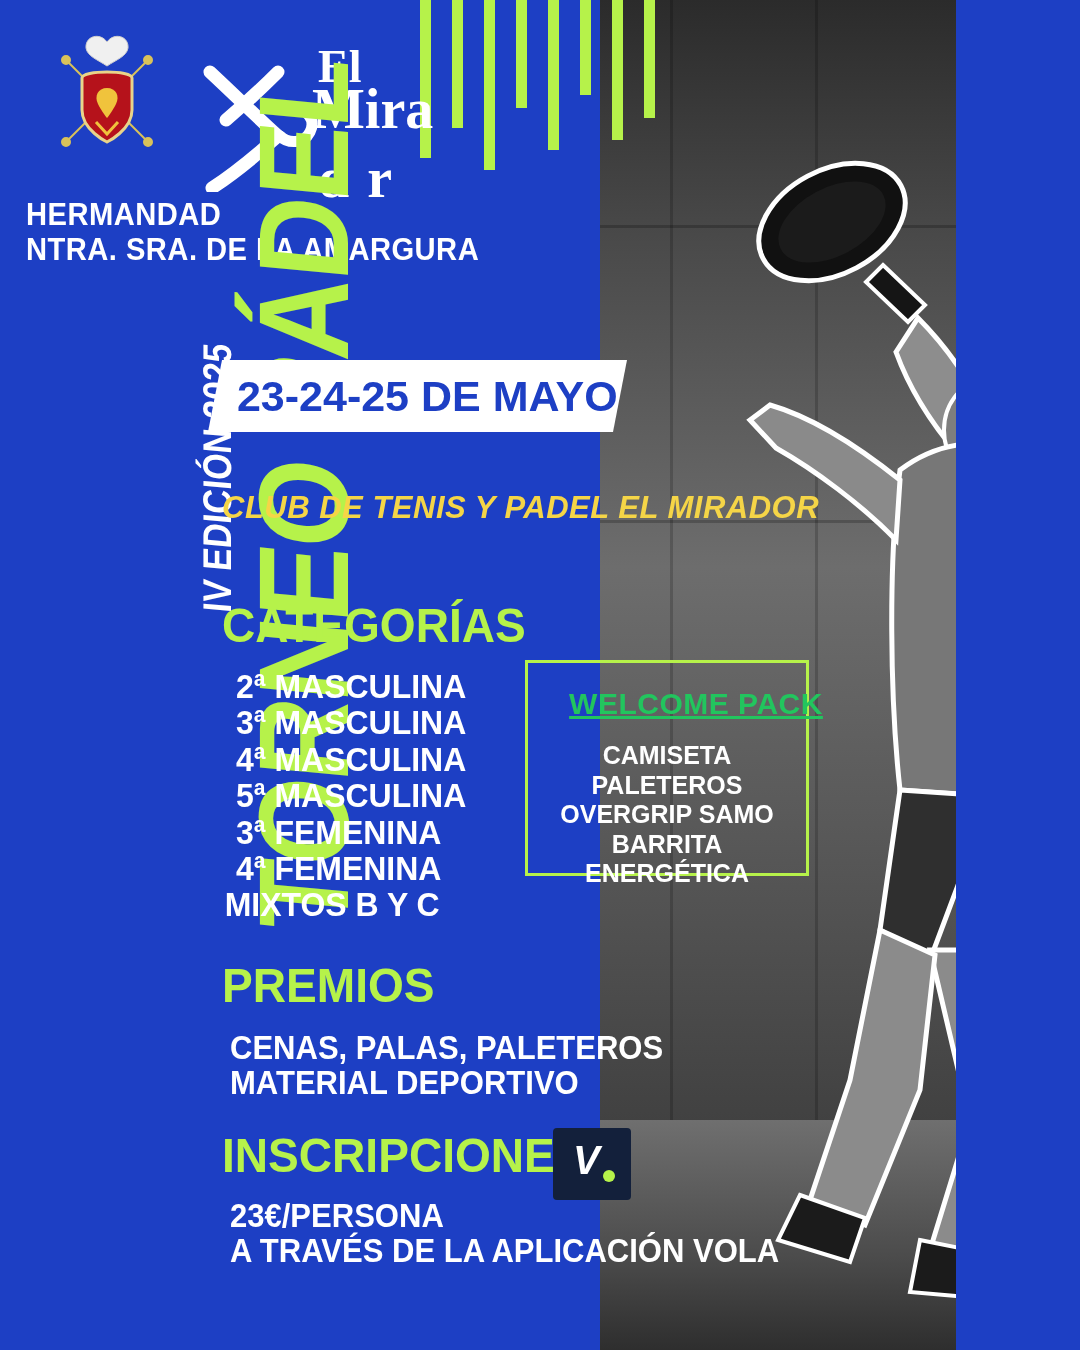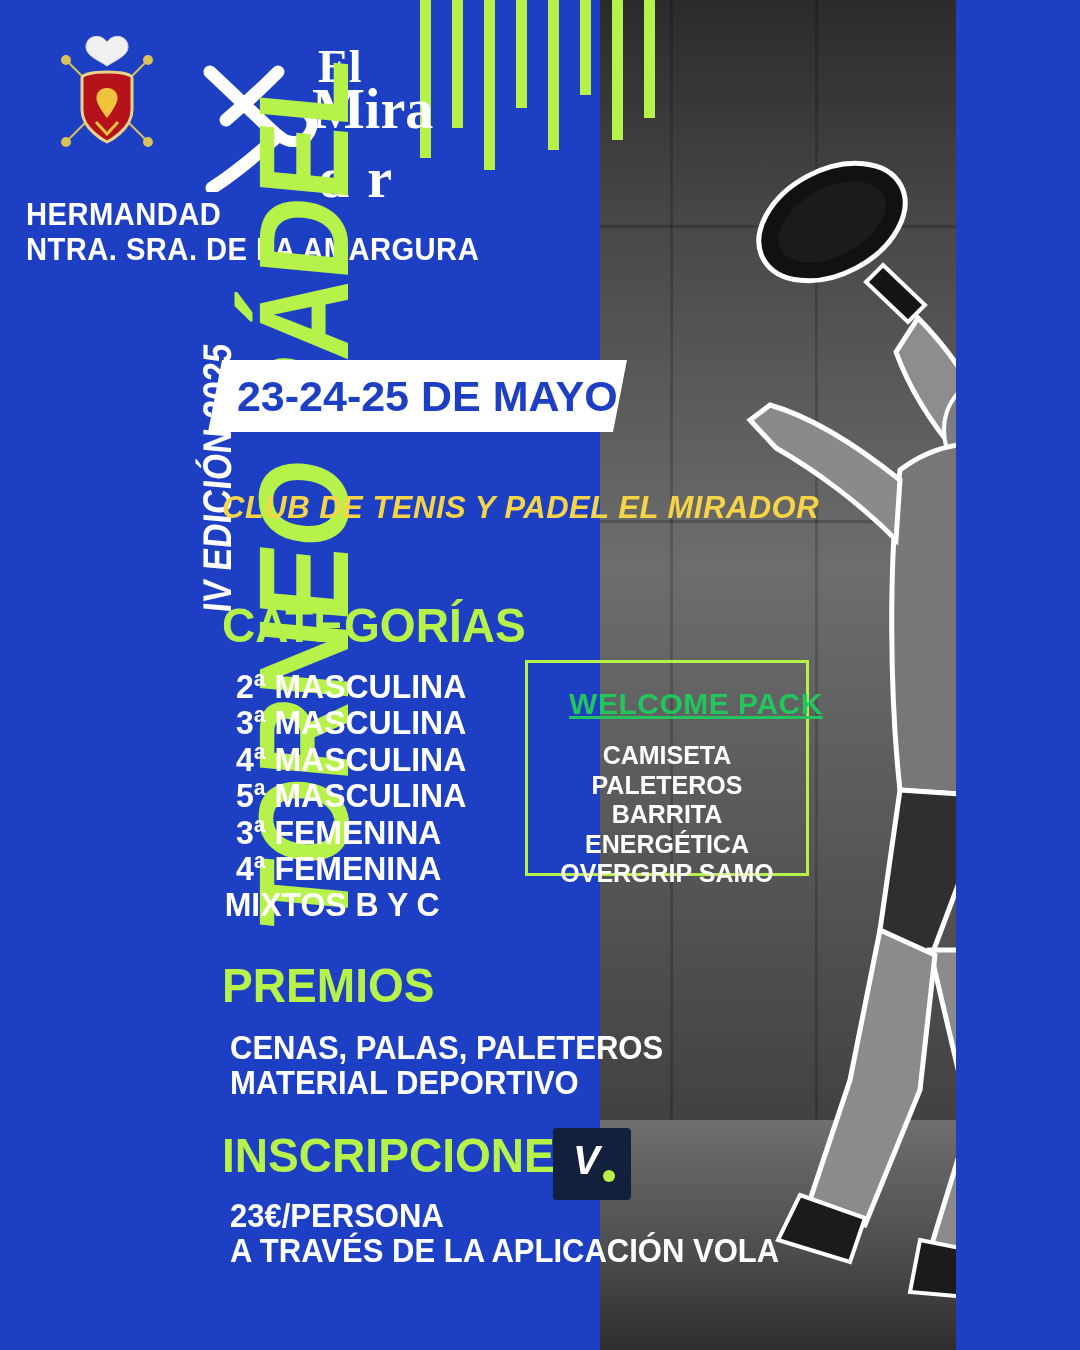--- a/index.html
+++ b/index.html
@@ -270,22 +270,22 @@
     <div>5ª MASCULINA</div>
     <div>3ª FEMENINA</div>
     <div>4ª FEMENINA</div>
     <div style="margin-left:-12px;">MIXTOS B Y C</div>
   </div>
 
   <div class="wpack">
     <div class="title">WELCOME PACK</div>
     <div class="items">
       <div>CAMISETA PALETEROS</div>
+      <div>OVERGRIP SAMO</div>
       <div>BARRITA ENERGÉTICA</div>
-      <div>OVERGRIP SAMO</div>
     </div>
   </div>
 
   <div class="h-green" id="prem-h">PREMIOS</div>
   <div class="white-list" id="prem-list">
     <div>CENAS, PALAS, PALETEROS</div>
     <div>MATERIAL DEPORTIVO</div>
   </div>
 
   <div class="h-green" id="ins-h">INSCRIPCIONES</div>

